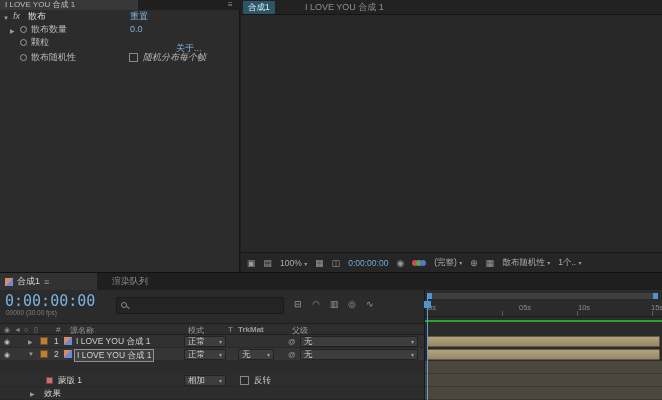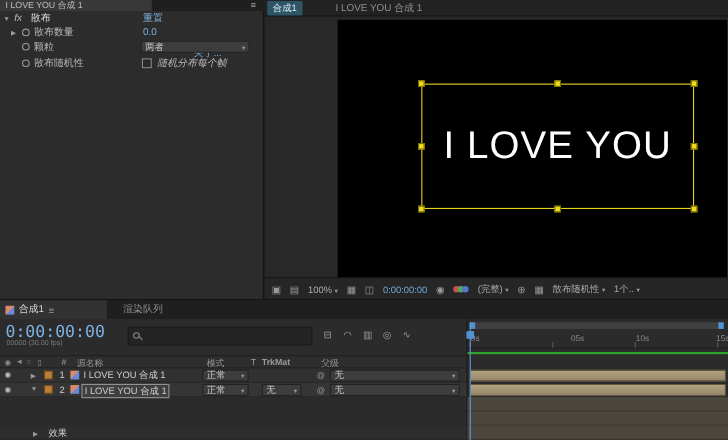--- a/index.html
+++ b/index.html
@@ -100,52 +100,35 @@
     <span class="t blue" style="left:130px;top:11px;">重置</span>
     <span class="t blue" style="left:176px;top:11px;margin-top:32px;">关于...</span>
 
     <span class="ic" style="left:10px;top:26px;font-size:6px;">▶</span>
     <span class="sw" style="left:20px;top:26px;"></span>
     <span class="t" style="left:31px;top:24px;">散布数量</span>
     <span class="t blue" style="left:130px;top:24px;">0.0</span>
 
     <span class="sw" style="left:20px;top:39px;"></span>
     <span class="t" style="left:31px;top:37px;">颗粒</span>
-    <span class="dd" style="left:128px;top:37px;width:99px;">
-      <span>两者</span>
-      <span class="ca">▾</span>
-    </span>
 
     <span class="sw" style="left:20px;top:54px;"></span>
     <span class="t" style="left:31px;top:52px;">散布随机性</span>
     <span class="cb" style="left:129px;top:53px;"></span>
     <span class="t" style="left:143px;top:52px;font-style:italic;">随机分布每个帧</span>
   </div>
 
   <div id="viewer" class="abs">
     <div id="vtabs">
       <div id="vtab">
         <span>合成1</span>
       </div>
       <span class="t dim" style="left:64px;top:2px;">I LOVE YOU 合成 1</span>
     </div>
 
-    <div id="canvas">
-      <div id="selbox">
-        <span id="seltext">I LOVE YOU</span>
-        <span class="h" style="left:-4px;top:-4px;"></span>
-        <span class="h" style="left:120px;top:-4px;"></span>
-        <span class="h" style="left:244px;top:-4px;"></span>
-        <span class="h" style="left:-4px;top:53px;"></span>
-        <span class="h" style="left:244px;top:53px;"></span>
-        <span class="h" style="left:-4px;top:110px;"></span>
-        <span class="h" style="left:120px;top:110px;"></span>
-        <span class="h" style="left:244px;top:110px;"></span>
-      </div>
-    </div>
 
     <div id="vtb">
       <span class="vi">▣</span>
       <span class="vi">▤</span>
       <span><span>100%</span> <span class="ca">▾</span></span>
       <span class="vi">▦</span>
       <span class="vi">◫</span>
       <span style="color:#6fa8d6;">0:00:00:00</span>
       <span class="vi">◉</span>
       <span class="rgb">
@@ -251,20 +234,30 @@
           <span class="ca">▾</span>
         </span>
       <span class="pw" style="left:288px;">@</span>
       <span class="dd" style="left:300px;top:1px;width:118px;">
           <span>无</span>
           <span class="ca">▾</span>
         </span>
     </div>
 
 
+    <div class="row" style="top:101px;background:#2d2d2d;">
+      <span class="lab" style="left:46px;top:3px;width:7px;height:7px;background:#cf6f6f;"></span>
+      <span class="lname" style="left:58px;">蒙版 1</span>
+      <span class="dd" style="left:184px;top:1px;width:42px;">
+          <span>相加</span>
+          <span class="ca">▾</span>
+        </span>
+      <span class="cb" style="left:240px;top:2px;"></span>
+      <span class="lname" style="left:254px;">反转</span>
+    </div>
 
     <div class="row" style="top:114px;background:#2d2d2d;">
       <span class="tri" style="left:30px;">▶</span>
       <span class="lname" style="left:44px;text-align:right;">效果</span>
     </div>
 
     <div class="bar" style="top:63px;"></div>
     <div class="bar" style="top:76px;"></div>
     <div class="pgroup" style="top:88px;"></div>
     <div class="pgroup" style="top:101px;"></div>

